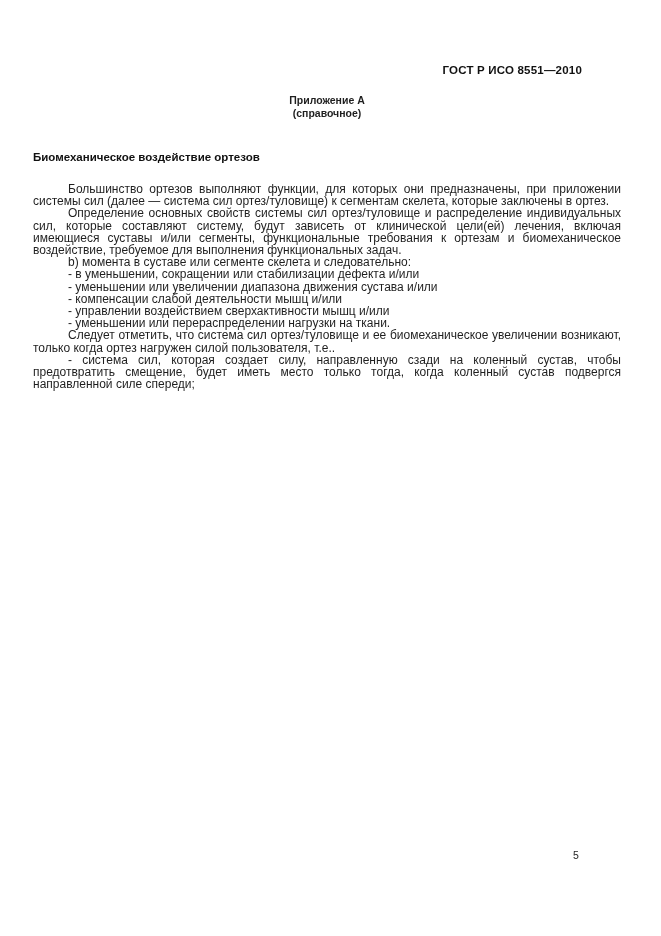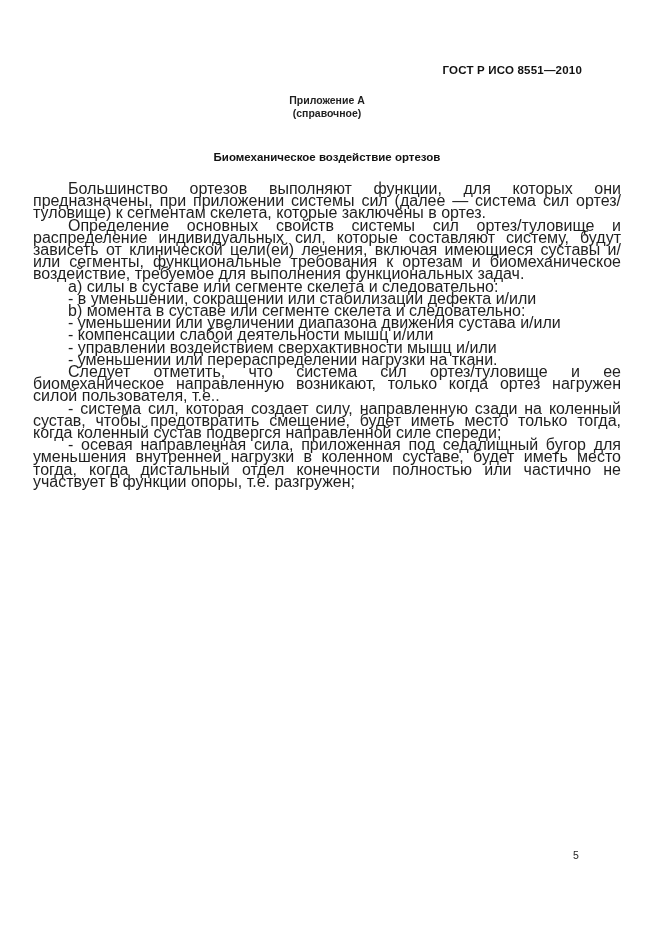--- a/index.html
+++ b/index.html
@@ -37,31 +37,30 @@
     font-size: 10.5px;
     line-height: 13px;
     color: #1f1f1f;
   }
   .section-title {
     position: absolute;
     top: 151px;
     left: 33px;
     width: 588px;
     margin: 0;
-    text-align: center;
     font-weight: bold;
     font-size: 11.5px;
     color: #111111;
   }
   .doc-body {
     position: absolute;
     top: 183px;
     left: 33px;
     width: 588px;
-    font-size: 16px;
+    font-size: 12px;
     line-height: 12.2px;
     text-align: justify;
   }
   .doc-body p {
     margin: 0;
     padding: 0;
     text-indent: 35px;
   }
   .page-number {
     position: absolute;
@@ -81,27 +80,25 @@
   <div class="annex">
     <div>Приложение А</div>
     <div>(справочное)</div>
   </div>
 
   <h1 class="section-title">Биомеханическое воздействие ортезов</h1>
 
   <div class="doc-body">
     <p>Большинство ортезов выполняют функции, для которых они предназначены, при приложении системы сил (далее — система сил ортез/туловище) к сегментам скелета, которые заключены в ортез.</p>
     <p>Определение основных свойств системы сил ортез/туловище и распределение индивидуальных сил, которые составляют систему, будут зависеть от клинической цели(ей) лечения, включая имеющиеся суставы и/или сегменты, функциональные требования к ортезам и биомеханическое воздействие, требуемое для выполнения функциональных задач.</p>
-    <p>a)  силы в суставе или сегменте скелета и следовательно:</p>
+    <p>b)  момента в суставе или сегменте скелета и следовательно:</p>
     <p>-  в уменьшении, сокращении или стабилизации дефекта и/или</p>
-    <p>b)  момента в суставе или сегменте скелета и следовательно:</p>
     <p>-  уменьшении или увеличении диапазона движения сустава и/или</p>
     <p>-  компенсации слабой деятельности мышц и/или</p>
     <p>-  управлении воздействием сверхактивности мышц и/или</p>
     <p>-  уменьшении или перераспределении нагрузки на ткани.</p>
-    <p>Следует отметить, что система сил ортез/туловище и ее биомеханическое направленную возникают, только когда ортез нагружен силой пользователя, т.е..</p>
+    <p>Следует отметить, что система сил ортез/туловище и ее биомеханическое увеличении возникают, только когда ортез нагружен силой пользователя, т.е..</p>
     <p>-  система сил, которая создает силу, направленную сзади на коленный сустав, чтобы предотвратить смещение, будет иметь место только тогда, когда коленный сустав подвергся направленной силе спереди;</p>
-    <p>-  осевая направленная сила, приложенная под седалищный бугор для уменьшения внутренней нагрузки в коленном суставе, будет иметь место тогда, когда дистальный отдел конечности полностью или частично не участвует в функции опоры, т.е. разгружен;</p>
   </div>
 
   <div class="page-number">5</div>
 
 </div>
 
 </body></html>

